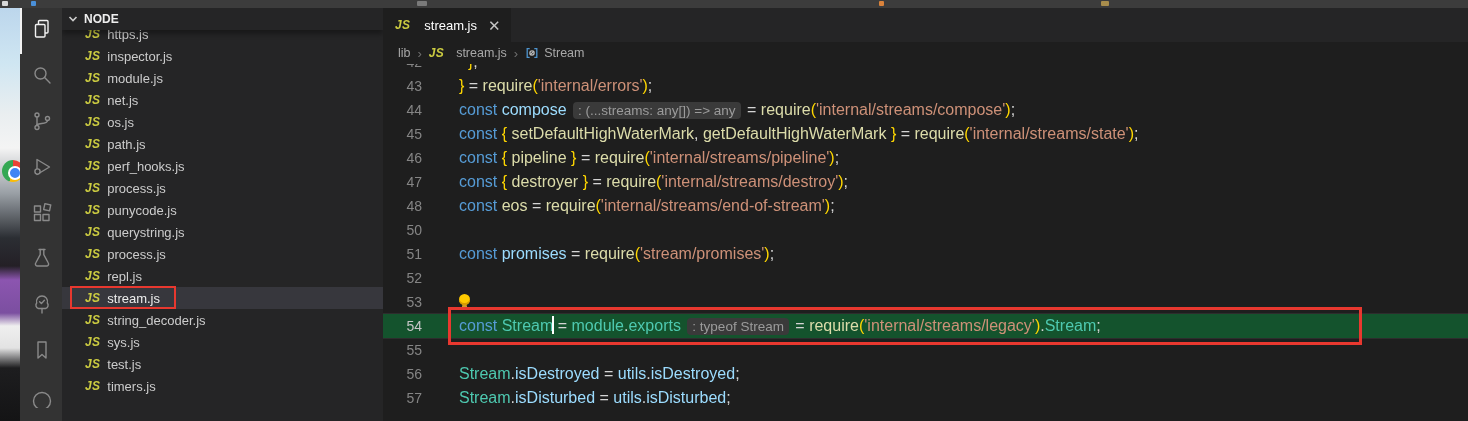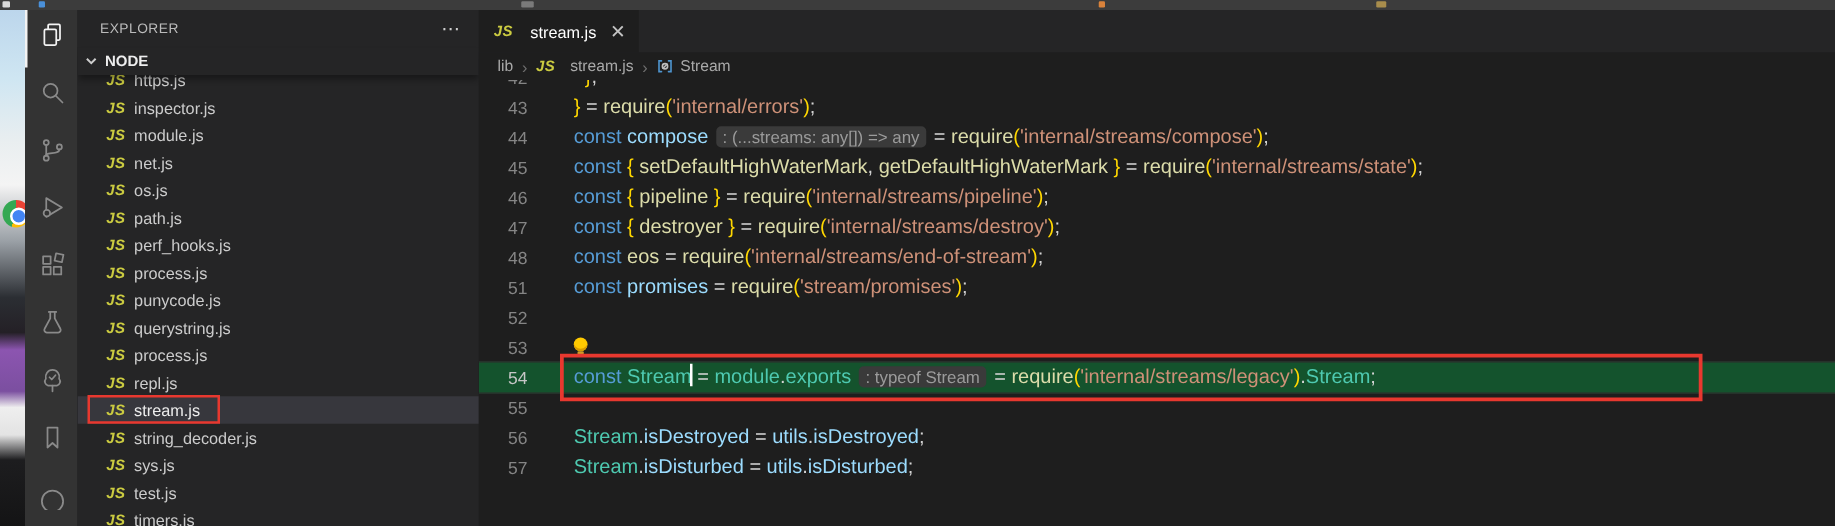--- a/index.html
+++ b/index.html
@@ -147,24 +147,20 @@
             </svg></span>
         </div>
         <div class="ab-item">
           <span><svg viewBox="0 0 24 24">
               <circle cx="12" cy="17" r="8.5"></circle>
             </svg></span>
         </div>
       </div>
 
     <div class="sidebar">
-      <div class="sb-head">
-        <span class="sb-title">EXPLORER</span>
-        <span class="sb-actions">⋯</span>
-      </div>
       <div class="tree-head">
         <svg viewBox="0 0 14 14">
             <path d="M3.5 5l3.5 3.5L10.5 5"></path>
           </svg>
         <span>NODE</span>
       </div>
       <div class="file-list" id="filelist">
           <div class="file-row">
             <span class="js-badge">JS</span>
             <span>https.js</span>
@@ -266,20 +262,21 @@
         </span>
       </div>
       <div class="code" id="code">
           <div class="code-line"><span class="ln">42</span><span class="lc"><span class="tk-pun">  </span><span class="tk-brk">}</span><span class="tk-pun">,</span></span></div>
           <div class="code-line"><span class="ln">43</span><span class="lc"><span class="tk-brk">}</span><span class="tk-pun"> = </span><span class="tk-fn">require</span><span class="tk-brk">(</span><span class="tk-str">'internal/errors'</span><span class="tk-brk">)</span><span class="tk-pun">;</span></span></div>
           <div class="code-line"><span class="ln">44</span><span class="lc"><span class="tk-kw">const </span><span class="tk-var">compose</span><span class="tk-pun"> </span><span class="inlay">: (...streams: any[]) =&gt; any</span><span class="tk-pun"> = </span><span class="tk-fn">require</span><span class="tk-brk">(</span><span class="tk-str">'internal/streams/compose'</span><span class="tk-brk">)</span><span class="tk-pun">;</span></span></div>
           <div class="code-line"><span class="ln">45</span><span class="lc"><span class="tk-kw">const </span><span class="tk-brk">{</span><span class="tk-pun"> </span><span class="tk-fn">setDefaultHighWaterMark</span><span class="tk-pun">, </span><span class="tk-fn">getDefaultHighWaterMark</span><span class="tk-pun"> </span><span class="tk-brk">}</span><span class="tk-pun"> = </span><span class="tk-fn">require</span><span class="tk-brk">(</span><span class="tk-str">'internal/streams/state'</span><span class="tk-brk">)</span><span class="tk-pun">;</span></span></div>
           <div class="code-line"><span class="ln">46</span><span class="lc"><span class="tk-kw">const </span><span class="tk-brk">{</span><span class="tk-pun"> </span><span class="tk-fn">pipeline</span><span class="tk-pun"> </span><span class="tk-brk">}</span><span class="tk-pun"> = </span><span class="tk-fn">require</span><span class="tk-brk">(</span><span class="tk-str">'internal/streams/pipeline'</span><span class="tk-brk">)</span><span class="tk-pun">;</span></span></div>
           <div class="code-line"><span class="ln">47</span><span class="lc"><span class="tk-kw">const </span><span class="tk-brk">{</span><span class="tk-pun"> </span><span class="tk-fn">destroyer</span><span class="tk-pun"> </span><span class="tk-brk">}</span><span class="tk-pun"> = </span><span class="tk-fn">require</span><span class="tk-brk">(</span><span class="tk-str">'internal/streams/destroy'</span><span class="tk-brk">)</span><span class="tk-pun">;</span></span></div>
           <div class="code-line"><span class="ln">48</span><span class="lc"><span class="tk-kw">const </span><span class="tk-fn">eos</span><span class="tk-pun"> = </span><span class="tk-fn">require</span><span class="tk-brk">(</span><span class="tk-str">'internal/streams/end-of-stream'</span><span class="tk-brk">)</span><span class="tk-pun">;</span></span></div>
+          <div class="code-line"><span class="ln">50</span><span class="lc"></span></div>
           <div class="code-line"><span class="ln">51</span><span class="lc"><span class="tk-kw">const </span><span class="tk-var">promises</span><span class="tk-pun"> = </span><span class="tk-fn">require</span><span class="tk-brk">(</span><span class="tk-str">'stream/promises'</span><span class="tk-brk">)</span><span class="tk-pun">;</span></span></div>
           <div class="code-line"><span class="ln">52</span></div>
           <div class="code-line"><span class="ln">53</span><span class="lc"></span><span class="bulb"></span></div>
           <div class="code-line current"><span class="ln" style="color: rgb(198, 198, 198);">54</span><span class="lc"><span class="tk-kw">const </span><span class="tk-cls">Stream</span><span class="cursor"></span><span class="tk-pun"> = </span><span class="tk-cls">module</span><span class="tk-pun">.</span><span class="tk-cls">exports</span><span class="tk-pun"> </span><span class="inlay">: typeof Stream</span><span class="tk-pun"> = </span><span class="tk-fn">require</span><span class="tk-brk">(</span><span class="tk-str">'internal/streams/legacy'</span><span class="tk-brk">)</span><span class="tk-pun">.</span><span class="tk-cls">Stream</span><span class="tk-pun">;</span></span><div class="line-annotation"></div></div>
           <div class="code-line"><span class="ln">55</span><span class="lc"></span></div>
           <div class="code-line"><span class="ln">56</span><span class="lc"><span class="tk-cls">Stream</span><span class="tk-pun">.</span><span class="tk-var">isDestroyed</span><span class="tk-pun"> = </span><span class="tk-var">utils</span><span class="tk-pun">.</span><span class="tk-var">isDestroyed</span><span class="tk-pun">;</span></span></div>
           <div class="code-line"><span class="ln">57</span><span class="lc"><span class="tk-cls">Stream</span><span class="tk-pun">.</span><span class="tk-var">isDisturbed</span><span class="tk-pun"> = </span><span class="tk-var">utils</span><span class="tk-pun">.</span><span class="tk-var">isDisturbed</span><span class="tk-pun">;</span></span></div>
         </div>
     </div>
   </div>

